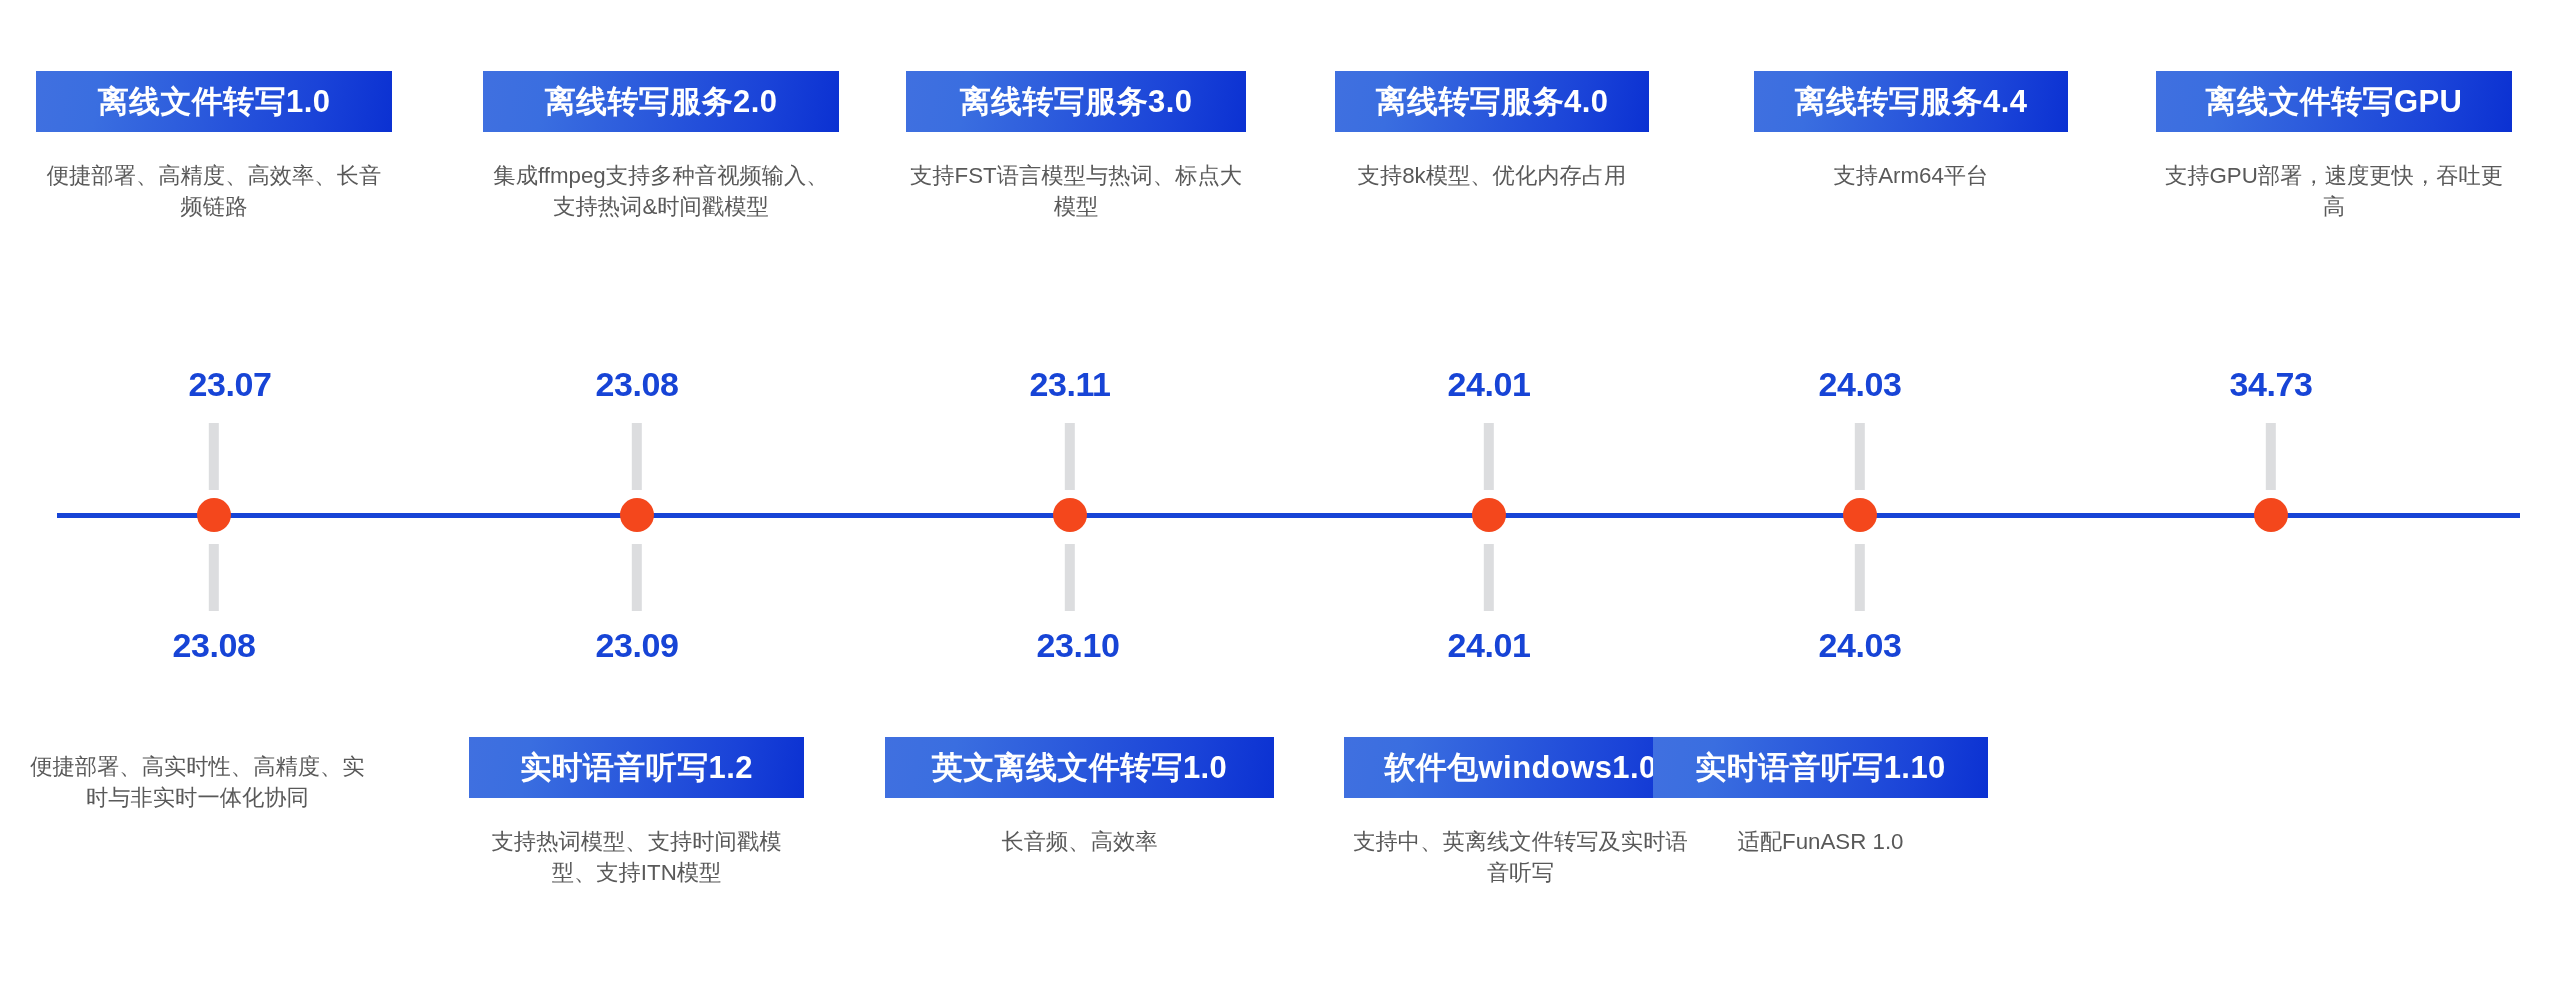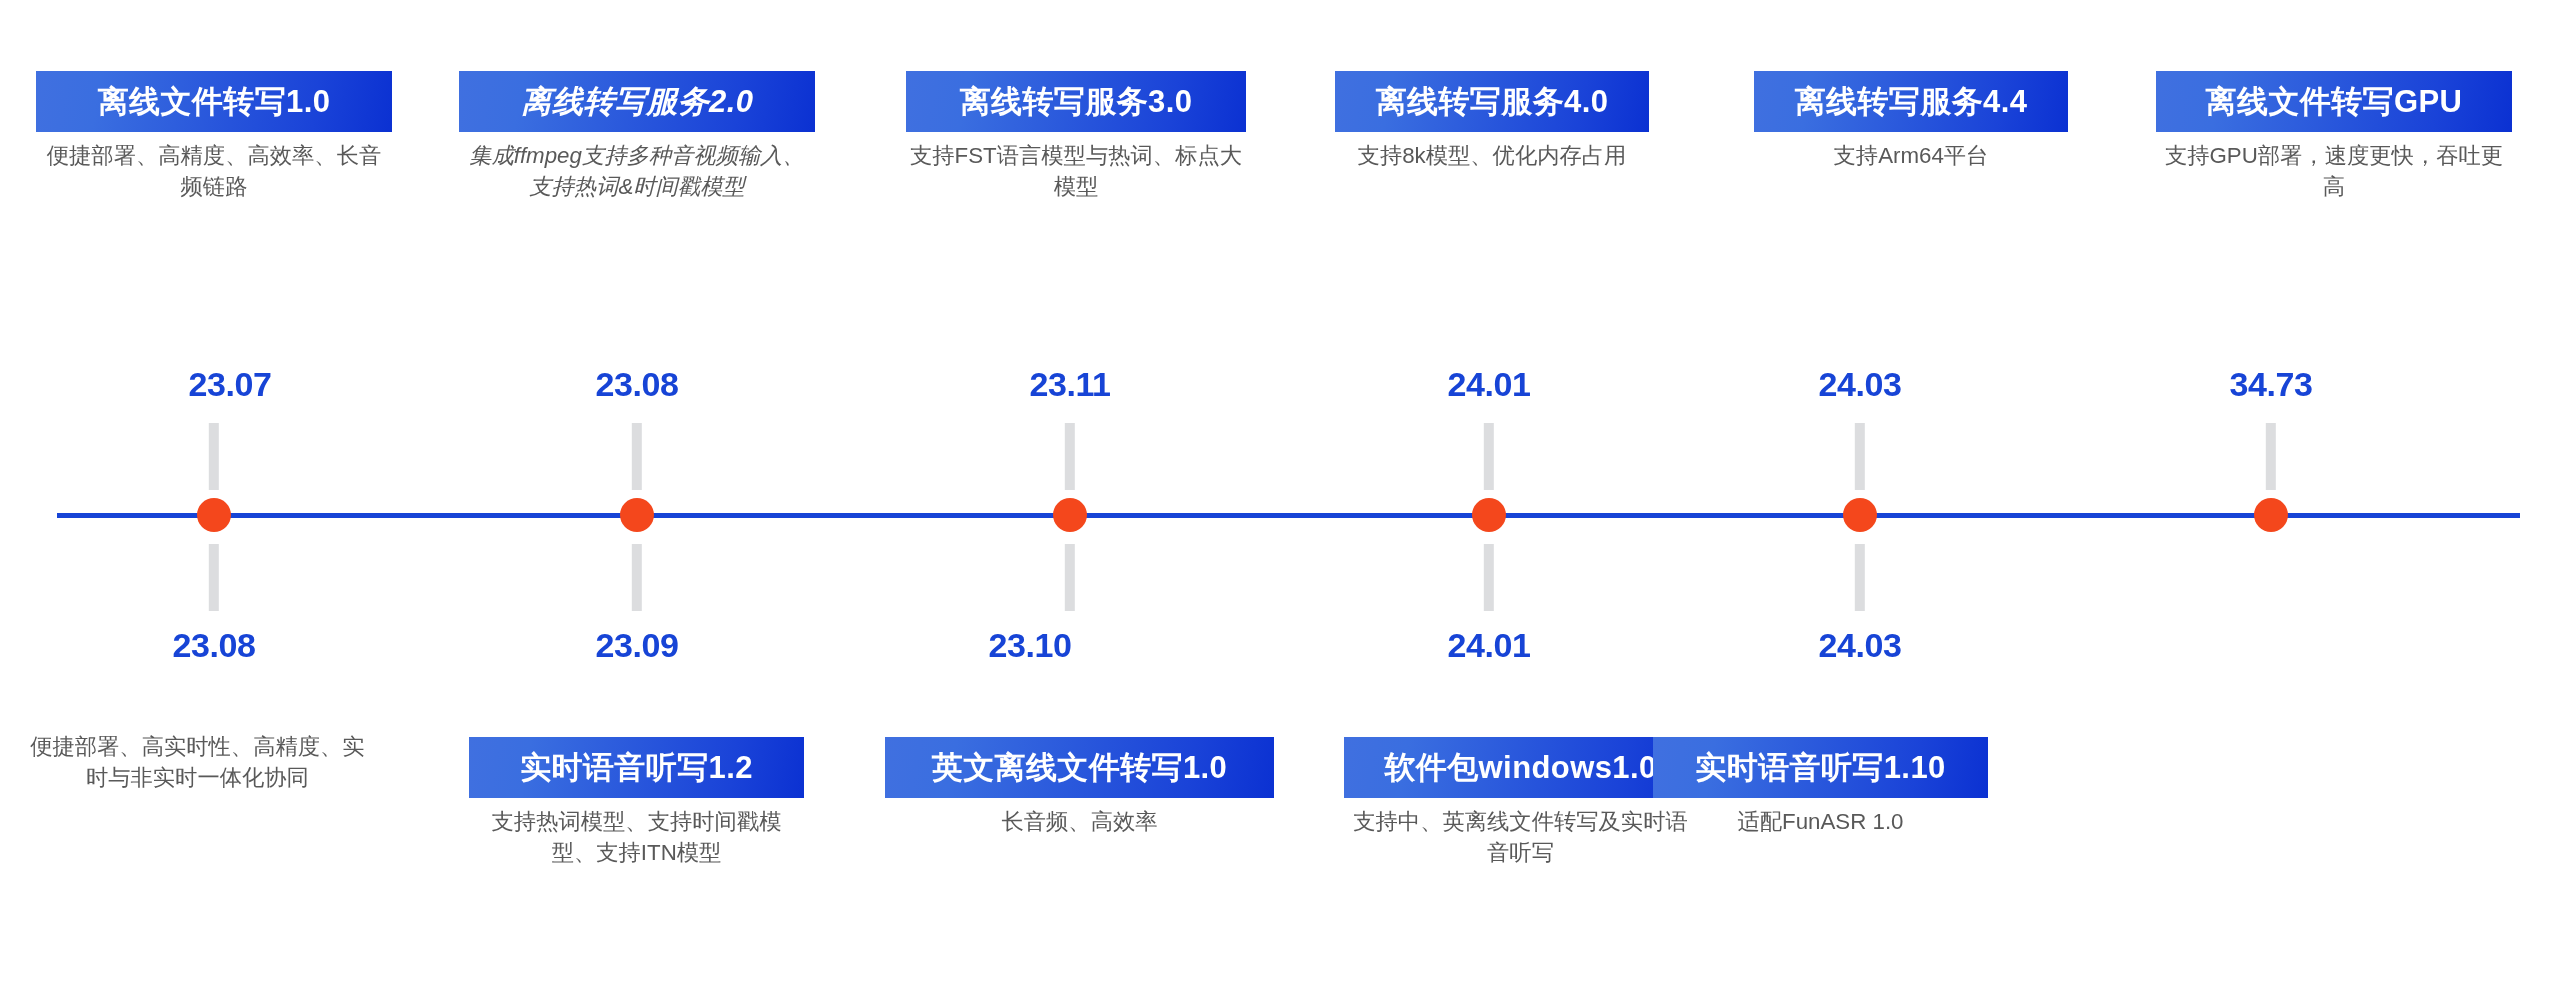--- a/index.html
+++ b/index.html
@@ -78,21 +78,21 @@
     justify-content: center;
     background: linear-gradient(100deg, #4070e0 0%, #3a6ee0 18%, #1a43d8 78%, #0b31d2 100%);
     color: #ffffff;
     font-size: 31px;
     font-weight: 700;
     letter-spacing: 0.4px;
     white-space: nowrap;
     margin-top: 14px;
   }
   .card-desc {
-    margin-top: 8px;
+    margin-top: 28px;
     color: #595959;
     font-size: 22.3px;
     line-height: 31px;
     text-align: center;
     padding: 0 3px;
   }
 
   
   .card.top    { top: 57px; }
   
@@ -123,33 +123,33 @@
       <div class="marker-dot" style="left: 1860px;"></div>
       <div class="connector up" style="left: 2271px;"></div>
       <div class="marker-dot" style="left: 2271px;"></div>
     </div>
   <div id="dates-layer">
       <div class="date-label up" style="left: 230px;">23.07</div>
       <div class="date-label down" style="left: 214px;">23.08</div>
       <div class="date-label up" style="left: 637px;">23.08</div>
       <div class="date-label down" style="left: 637px;">23.09</div>
       <div class="date-label up" style="left: 1070px;">23.11</div>
-      <div class="date-label down" style="left: 1030px; text-align: center;">23.10</div>
+      <div class="date-label down" style="left: 1078px; text-align: center;">23.10</div>
       <div class="date-label up" style="left: 1489px;">24.01</div>
       <div class="date-label down" style="left: 1489px;">24.01</div>
       <div class="date-label up" style="left: 1860px;">24.03</div>
       <div class="date-label down" style="left: 1860px;">24.03</div>
       <div class="date-label up" style="left: 2271px;">34.73</div>
     </div>
   <div id="cards-above-layer">
       <div class="card top" style="left: 36px; width: 356px;">
         <div class="card-banner">离线文件转写1.0</div>
         <div class="card-desc">便捷部署、高精度、高效率、长音频链路</div>
       </div>
-      <div class="card top" style="left: 459px; width: 356px; font-style: italic;">
+      <div class="card top" style="left: 483px; width: 356px;">
         <div class="card-banner">离线转写服务2.0</div>
         <div class="card-desc">集成ffmpeg支持多种音视频输入、支持热词&amp;时间戳模型</div>
       </div>
       <div class="card top" style="left: 906px; width: 340px;">
         <div class="card-banner">离线转写服务3.0</div>
         <div class="card-desc">支持FST语言模型与热词、标点大模型</div>
       </div>
       <div class="card top" style="left: 1335px; width: 314px;">
         <div class="card-banner">离线转写服务4.0</div>
         <div class="card-desc">支持8k模型、优化内存占用</div>

